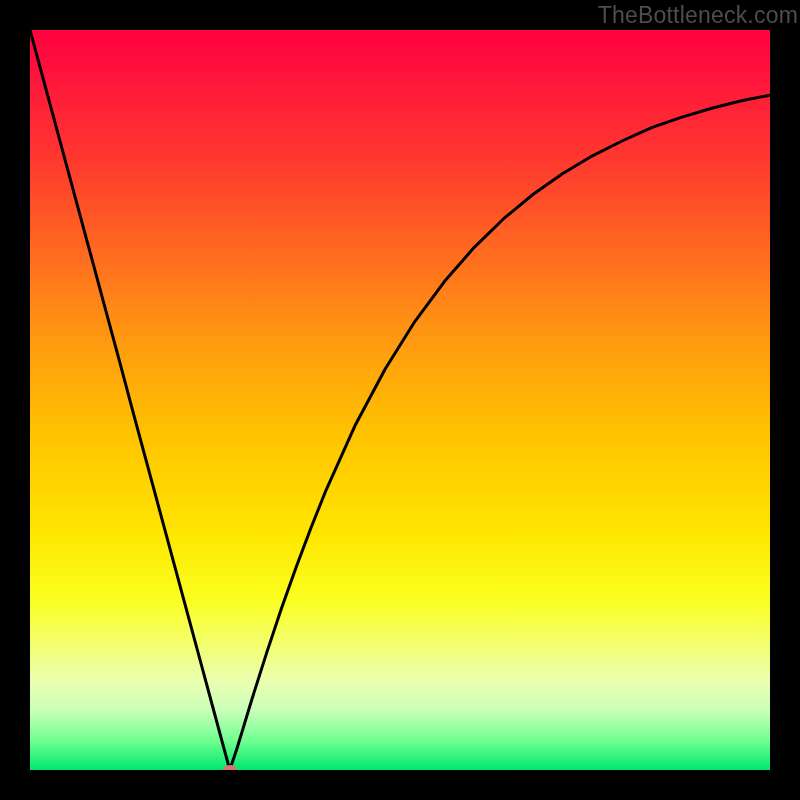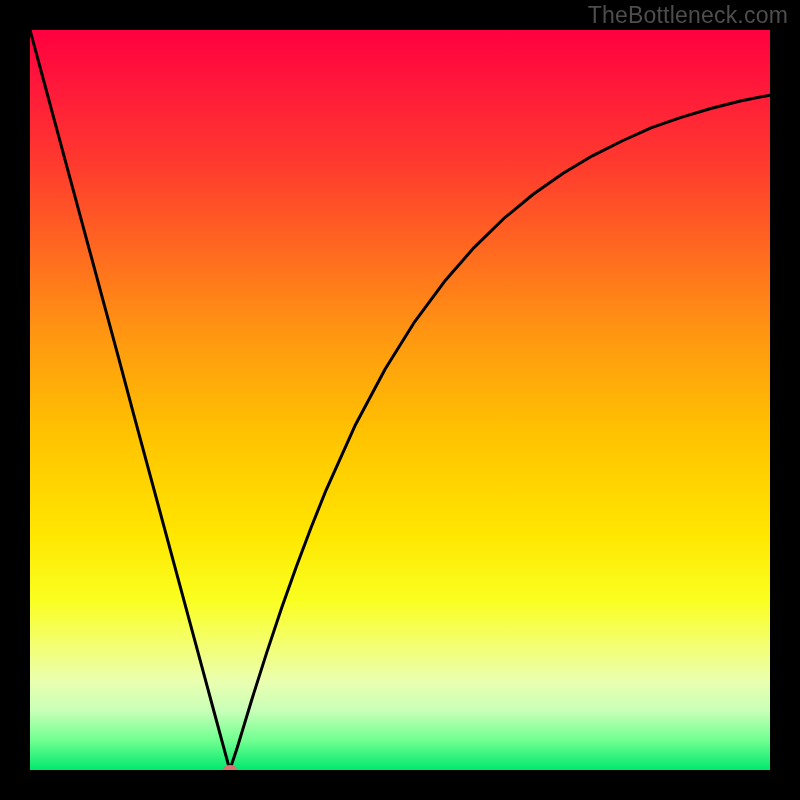--- a/index.html
+++ b/index.html
@@ -33,21 +33,21 @@
       #f4ff70 83%,
       #eaffb0 88%,
       #c8ffb8 92%,
       #70ff90 96%,
       #00e86e 100%
     );
   }
   .watermark {
     position: absolute;
     top: 2px;
-    right: 12px;
+    right: 2px;
     color: #4d4d4d;
     font-size: 23px;
     font-weight: 500;
     letter-spacing: 0.2px;
     font-family: Arial, Helvetica, sans-serif;
   }
   svg.curve {
     position: absolute;
     left: 0;
     top: 0;

